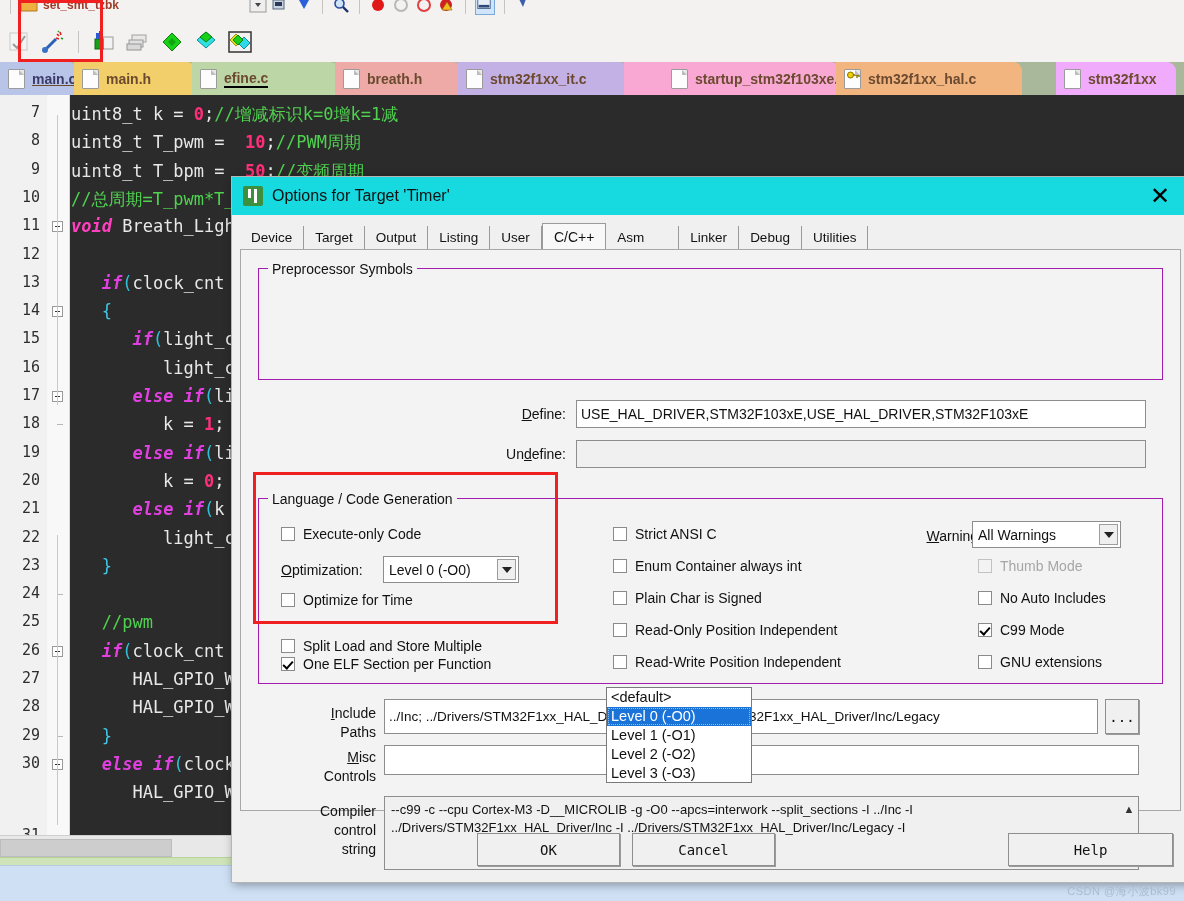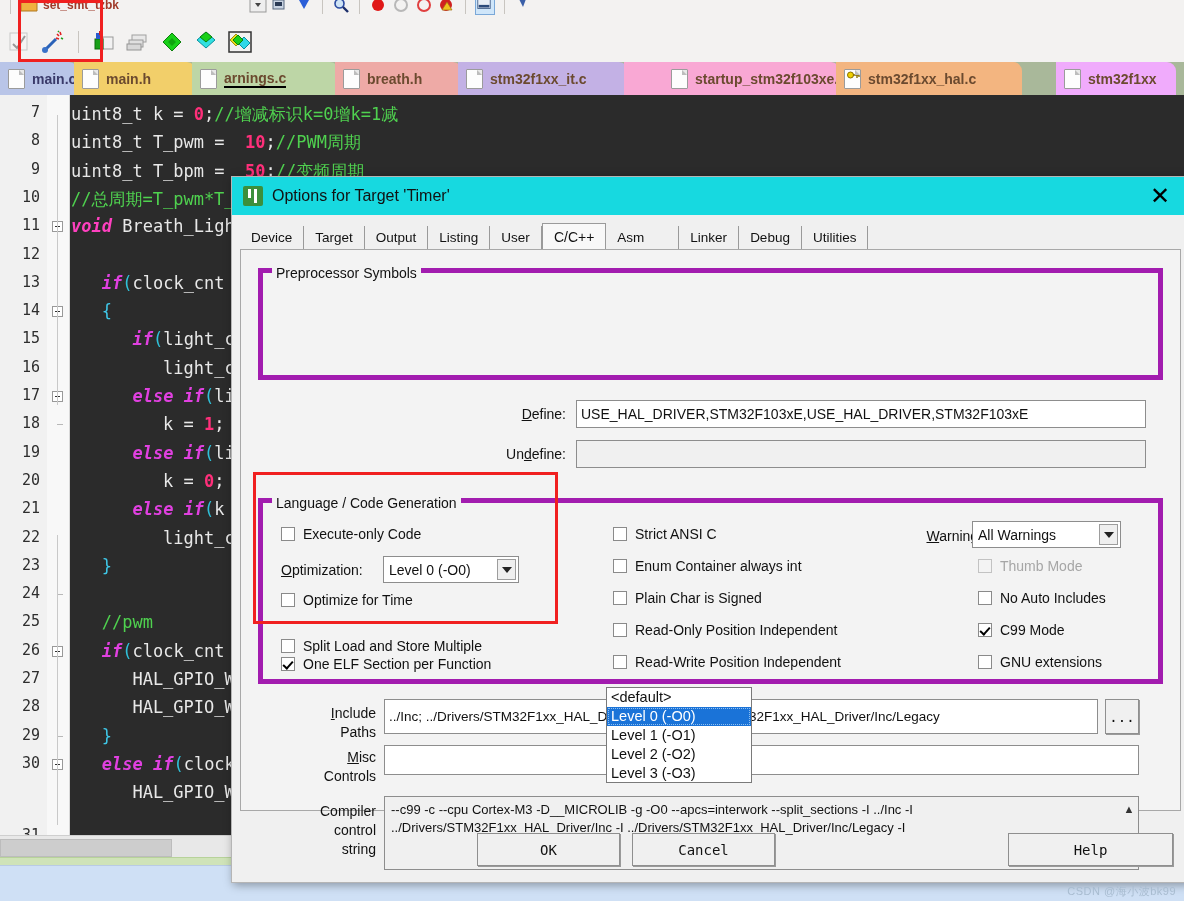--- a/index.html
+++ b/index.html
@@ -140,21 +140,21 @@
   .dtab.sel{
     height:27px;line-height:27px;background:#f8f8f8;border:1px solid #9a9a9a;
     border-bottom:none;position:relative;top:0;font-size:14px;
   }
   #dlg-body{
     position:absolute;left:8px;top:72px;width:941px;height:562px;
     background:#f3f3f3;border:1px solid #a8a8a8;box-sizing:border-box;
   }
 
   
-  .gbox{position:absolute;border:5px solid #a21caf;box-sizing:border-box;}
+  .gbox{position:absolute;border:1px solid #a21caf;box-sizing:border-box;}
   .gtitle{
     position:absolute;top:-8px;left:9px;background:#f3f3f3;padding:0 4px;
     font-size:14px;color:#111;
   }
 
   .fldlabel{position:absolute;font-size:14px;color:#111;text-align:right;}
   .u{text-decoration:underline;}
 
   .textfield{
     position:absolute;background:#ffffff;border:1px solid #8d8d8d;box-sizing:border-box;
@@ -344,31 +344,31 @@
         <rect x="2" y="3" width="22" height="20" fill="none" stroke="#333" stroke-width="1.5"></rect>
         <path d="M9 5l6 6-6 6-6-6z" fill="#e8e018" stroke="#a09010"></path>
         <path d="M17 8l6 6-6 6-6-6z" fill="#30d8e8" stroke="#0b8f9f"></path>
         <path d="M11 6l5 5-5 5-5-5z" fill="#18d018" stroke="#0b800b"></path>
       </svg>
     </div>
   </div>
 </div>
 
 <div id="tabbar">
-    <div class="tab" style="left: 0px; width: 78px; background: rgb(185, 197, 232);">
+    <div class="tab" style="left: 0px; width: 78px; background: rgb(185, 197, 232); text-decoration: underline;">
       <span class="docico"></span>
       <span class="lbl" style="color: rgb(58, 58, 106);">main.c</span>
     </div>
     <div class="tab" style="left: 74px; width: 122px; background: rgb(242, 207, 106);">
       <span class="docico"></span>
       <span class="lbl">main.h</span>
     </div>
     <div class="tab active" style="left: 192px; width: 147px; background: rgb(189, 214, 166);">
       <span class="docico"></span>
-      <span class="lbl">arnings.c</span>
+      <span class="lbl">efine.c</span>
     </div>
     <div class="tab" style="left: 335px; width: 127px; background: rgb(238, 170, 166);">
       <span class="docico"></span>
       <span class="lbl">breath.h</span>
     </div>
     <div class="tab" style="left: 458px; width: 170px; background: rgb(195, 177, 229);">
       <span class="docico"></span>
       <span class="lbl">stm32f1xx_it.c</span>
     </div>
     <div class="tab" style="left: 624px; width: 216px; background: #f9a8d4; padding-left: 47px;">

